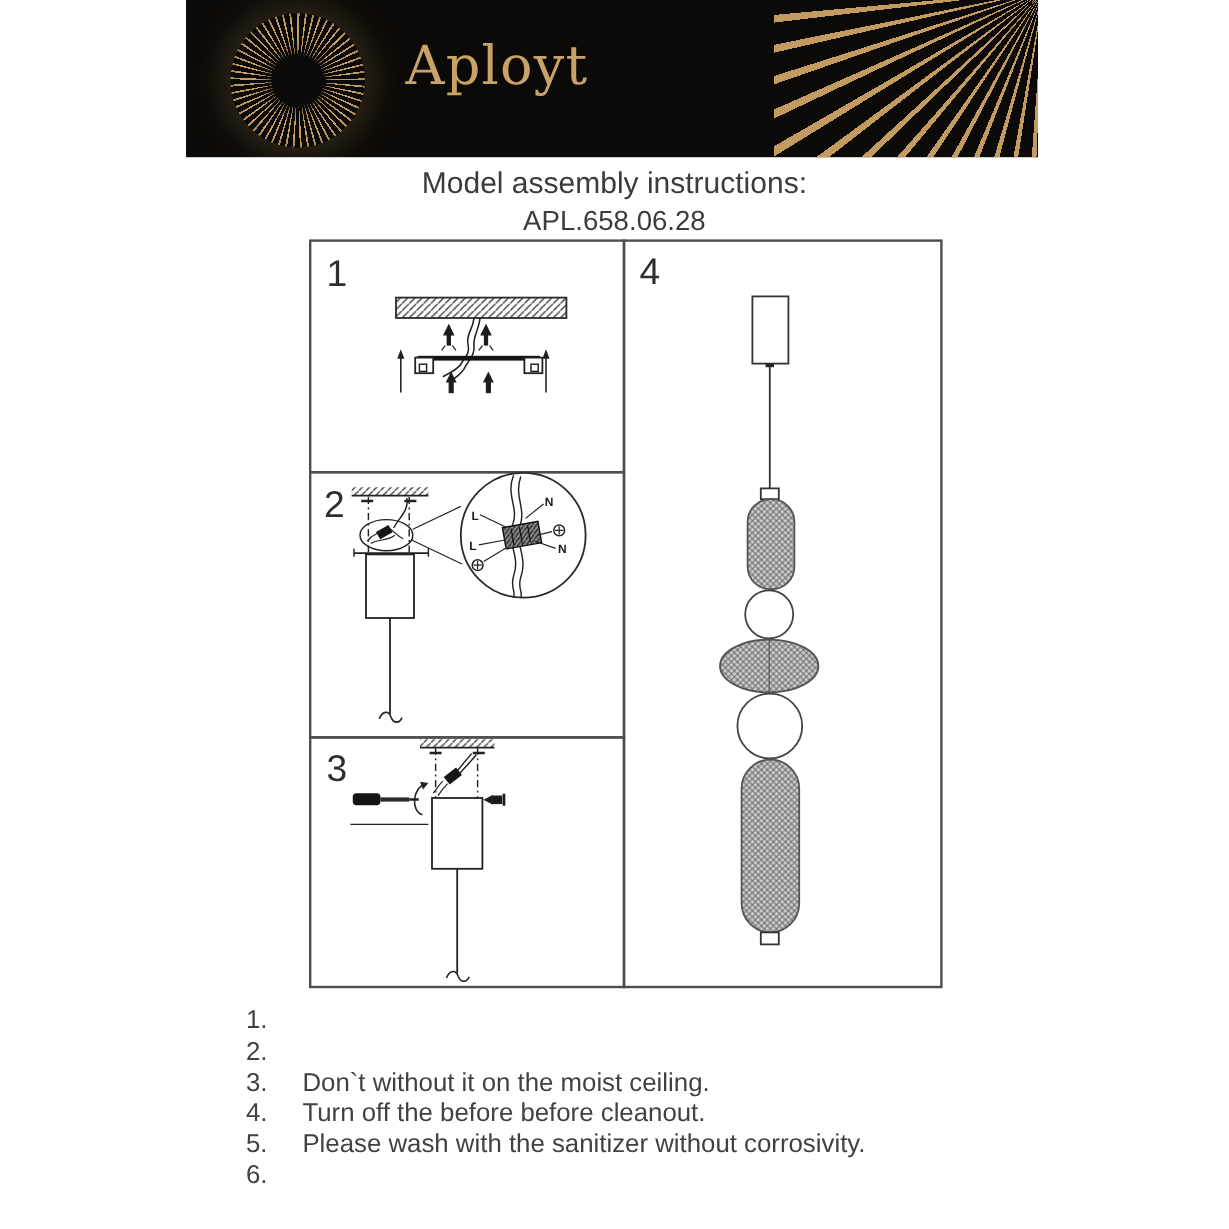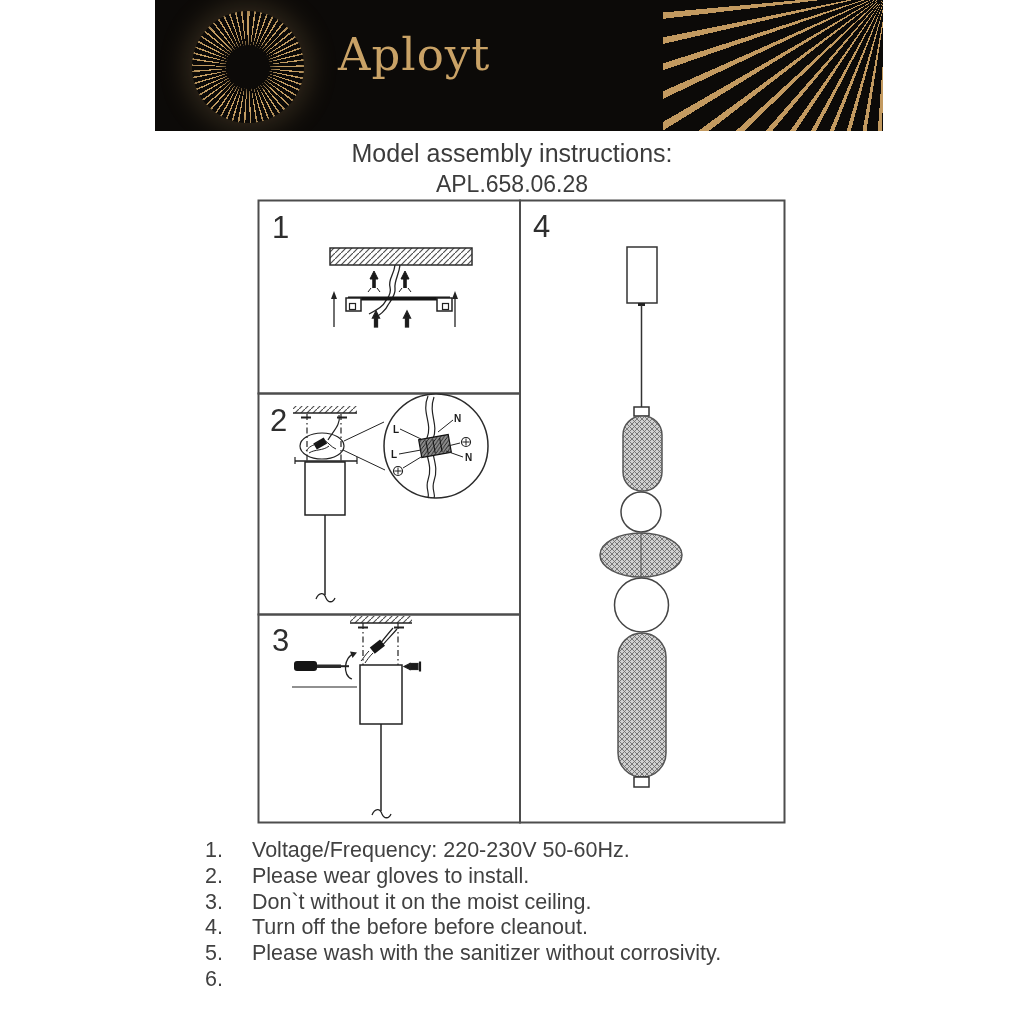--- a/index.html
+++ b/index.html
@@ -4,21 +4,21 @@
 <style>
   html,body{margin:0;padding:0;}
   body{
     width:1024px;height:1024px;position:relative;overflow:hidden;
     background:#ffffff;color:#414141;
     font-family:"Liberation Sans",sans-serif;
   }
   
   .header{
     position:absolute;left:155px;top:0;width:710px;height:131px;
-    background:#0c0a08;overflow:hidden;padding-left:18px;
+    background:#0c0a08;overflow:hidden;
   }
   .logo-spokes{
     position:absolute;left:37px;top:11px;width:112px;height:112px;border-radius:50%;
     background:repeating-conic-gradient(#c59e63 0deg 1.7deg, rgba(0,0,0,0) 1.7deg 6.3deg);
     box-shadow:0 0 28px 6px rgba(197,158,99,.22);
   }
   .logo-spokes::after{
     content:"";position:absolute;inset:0;border-radius:50%;
     background:radial-gradient(circle, rgba(12,10,8,0) 60%, rgba(12,10,8,.35) 82%, #0c0a08 98%);
   }
@@ -241,25 +241,23 @@
     </g>
     <circle cx="384.5" cy="406" r="27" fill="#ffffff" stroke="#444"></circle>
     <rect x="361" y="434" width="48" height="144" rx="24" fill="url(#mesh)" stroke="#555"></rect>
     <rect x="377" y="578" width="15" height="10" fill="#ffffff"></rect>
   </g>
 </svg>
 
 <div class="instructions">
   <div class="inst-row">
     <span class="num">1.</span>
-    <span class="txt">Voltage/Frequency: 220-230V 50-60Hz.</span>
   </div>
   <div class="inst-row">
     <span class="num">2.</span>
-    <span class="txt">Please wear gloves to install.</span>
   </div>
   <div class="inst-row">
     <span class="num">3.</span>
     <span class="txt">Don`t without it on the moist ceiling.</span>
   </div>
   <div class="inst-row">
     <span class="num">4.</span>
     <span class="txt">Turn off the before before cleanout.</span>
   </div>
   <div class="inst-row">

